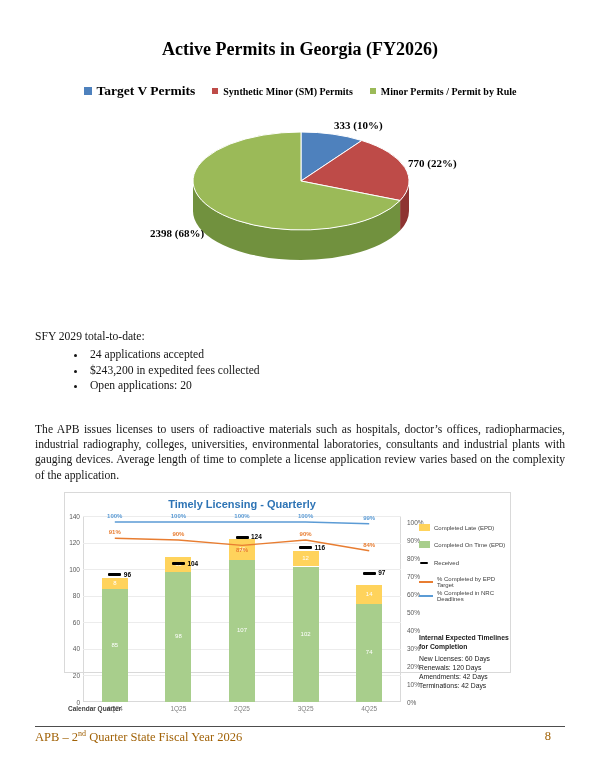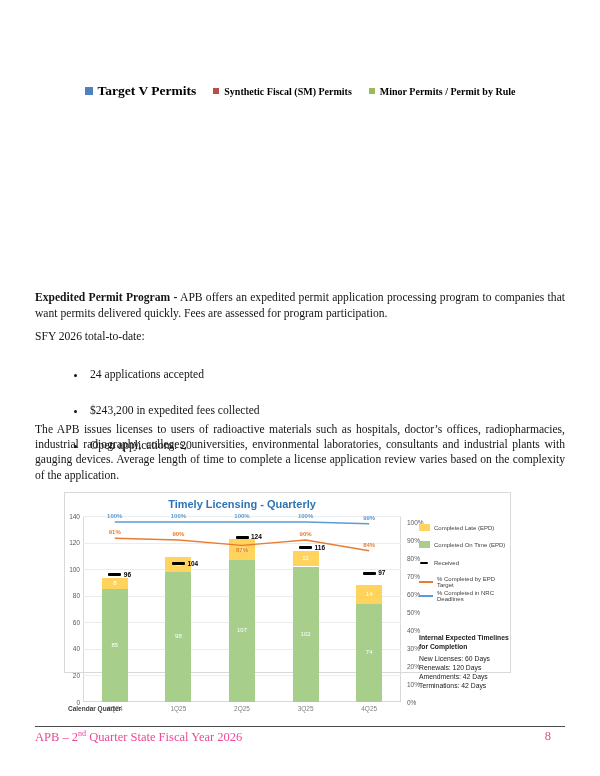--- a/index.html
+++ b/index.html
@@ -24,21 +24,21 @@
   .pl-0 { left:334px; top:9px; }
   .pl-1 { left:408px; top:47px; }
   .pl-2 { left:150px; top:117px; }
 
   .para { position:absolute; left:35px; width:530px; font-size:11.6px; line-height:16px;
           text-align:justify; }
   #expedited-para { top:290px; }
   #sfy-intro { position:absolute; left:35px; top:330px; font-size:11.6px; }
   #sfy-list { position:absolute; left:35px; top:347px; width:480px; padding-left:52px;
               font-size:11.6px; line-height:15.5px; }
-  #sfy-list li { padding-left:3px;margin-top:20px; }
+  #sfy-list li { padding-left:3px; }
   #radio-heading { position:absolute; left:35px; top:398px; font-size:13.5px; font-weight:bold; }
   #radio-para { top:422px; line-height:15.2px; }
 
   
   #chart-panel { position:absolute; left:64px; top:492px; width:447px; height:181px;
                  background:#fff; border:1px solid #d9d9d9;
                  font-family:"Liberation Sans","DejaVu Sans",sans-serif; }
   #chart-title { position:absolute; left:18px; top:5px; width:318px; text-align:center;
                  font-size:11px; font-weight:bold; color:#2E74B5; }
   #plot-frame { position:absolute; left:18px; top:23px; width:318px; height:186px;
@@ -63,51 +63,61 @@
   .leg-swatch { width:11px; height:7px; flex:none; }
   .leg-tick { width:8px; height:2.5px; background:#000; flex:none; margin:0 2px 0 1px; border-radius:1px; }
   .leg-line { width:14px; height:2px; flex:none; }
 
   #annotation { position:absolute; left:354px; top:141px; width:92px; font-size:6.8px; color:#1a1a1a; }
   #annotation .ann-title { font-weight:bold; line-height:8.6px; margin-bottom:4px; }
   .ann-line { line-height:8.8px; }
 
   #footer-rule { position:absolute; left:35px; top:726px; width:530px; border-top:1px solid #4d4d4d; }
   #footer { position:absolute; left:35px; top:729px; width:530px; display:flex;
-            justify-content:space-between; font-size:12.5px; color:#ec4899; }
+            justify-content:space-between; font-size:12.5px; color:#a16207; }
   #footer sup { font-size:8px; }
   #footer .pagenum { padding-right:14px; }
 </style>
 </head>
 <body>
 
 <div class="page">
 
+  <div class="doc-title">Active Permits in Georgia (FY2026)</div>
 
   <div class="pie-legend">
     <div class="item large">
       <span class="sw big" style="background: rgb(78, 129, 189);"></span>
       <span>Target V Permits</span>
     </div>
     <div class="item small">
       <span class="sw" style="background: rgb(190, 75, 72);"></span>
-      <span>Synthetic Fiscal (SM) Permits</span>
+      <span>Synthetic Minor (SM) Permits</span>
     </div>
     <div class="item small">
       <span class="sw" style="background: rgb(155, 186, 88);"></span>
       <span>Minor Permits / Permit by Rule</span>
     </div>
   </div>
 
-
-  <div class="para" id="expedited-para">
-    <b>Expedited Permit Program -</b><span> APB offers an expedited permit application processing program to companies that want permits delivered quickly. Fees are assessed for program participation.</span>
-  </div>
-
-  <div id="sfy-intro">SFY 2026 total-to-date:</div>
+  <div class="pie-area">
+    <svg id="pie-svg" width="600" height="180" viewBox="0 0 600 180">
+        <path d="M 409.0,71.0 A 108 49 0 0 1 400.1,90.5 L 400.1,120.5 A 108 49 0 0 0 409.0,101.0 Z" fill="#8E3432"></path>
+        <path d="M 400.1,90.5 A 108 49 0 0 1 193.0,71.0 L 193.0,101.0 A 108 49 0 0 0 400.1,120.5 Z" fill="#71913E"></path>
+        <path d="M 301,71 L 301.0,22.0 A 108 49 0 0 1 361.8,30.5 Z" fill="#4E81BD" stroke="#fff" stroke-width="1"></path>
+        <path d="M 301,71 L 361.8,30.5 A 108 49 0 0 1 400.1,90.5 Z" fill="#BE4B48" stroke="#fff" stroke-width="1"></path>
+        <path d="M 301,71 L 400.1,90.5 A 108 49 0 1 1 301.0,22.0 Z" fill="#9BBA58" stroke="#fff" stroke-width="1"></path>
+      </svg>
+    <div class="pie-label pl-0">333 (10%)</div>
+    <div class="pie-label pl-1">770 (22%)</div>
+    <div class="pie-label pl-2">2398 (68%)</div>
+  </div>
+
+
+  <div id="sfy-intro">SFY 2029 total-to-date:</div>
   <ul id="sfy-list">
     <li>24 applications accepted</li>
     <li>$243,200 in expedited fees collected</li>
     <li>Open applications: 20</li>
   </ul>
 
   <div class="para" id="radio-para">The APB issues licenses to users of radioactive materials such as hospitals, doctor’s offices, radiopharmacies, industrial radiography, colleges, universities, environmental laboratories, consultants and industrial plants with gauging devices. Average length of time to complete a license application review varies based on the complexity of the application.</div>
 
   <div id="chart-panel">
     <div id="chart-title">Timely Licensing - Quarterly</div>

